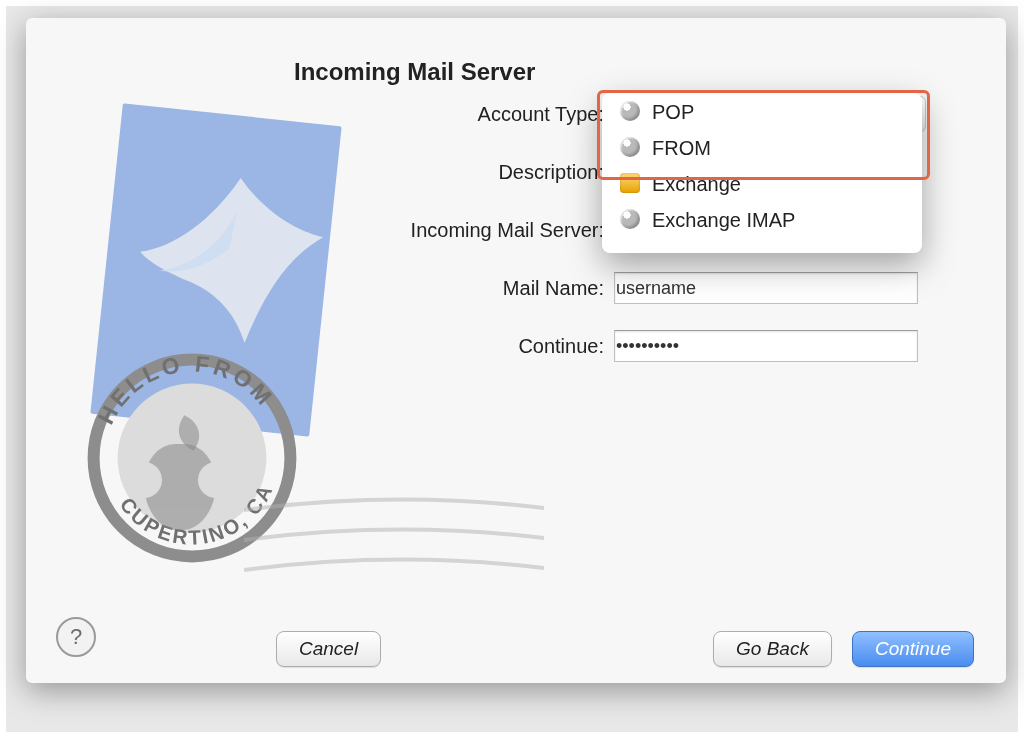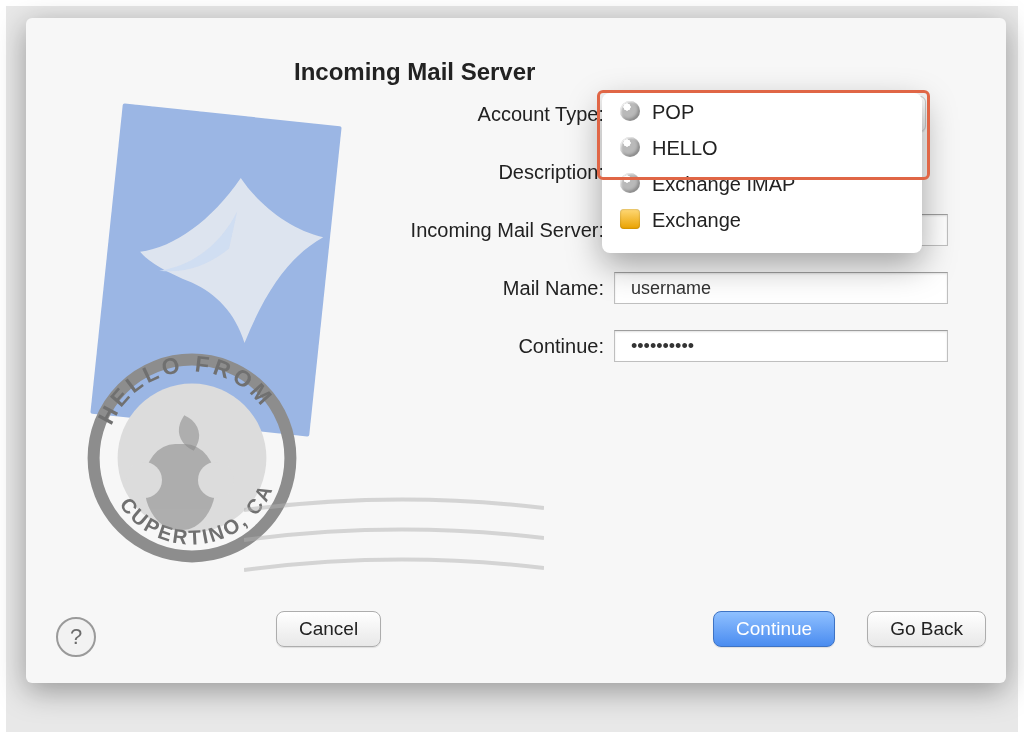--- a/index.html
+++ b/index.html
@@ -17,31 +17,31 @@
   
   .apple{position:absolute;left:46px;top:58px;width:72px;height:86px;background:#888;border-radius:46% 46% 50% 50% / 48% 48% 58% 58%;opacity:.55;}
   .apple::before{content:"";position:absolute;left:-18px;top:18px;width:36px;height:36px;border-radius:50%;background:#dcdcdc;}
   .apple::after{content:"";position:absolute;right:-18px;top:18px;width:36px;height:36px;border-radius:50%;background:#dcdcdc;}
   .leaf{position:absolute;left:78px;top:34px;width:26px;height:26px;background:#888;border-radius:0 80% 0 80%;transform:rotate(30deg);opacity:.55;}
   .postmark{position:absolute;left:8px;top:248px;width:240px;height:240px;pointer-events:none;}
   .form{position:absolute;left:320px;top:78px;width:620px;}
   .row{display:flex;align-items:center;margin:0 0 22px 0;height:36px;}
   .lab{width:258px;text-align:right;padding-right:10px;font-size:20px;color:#222;}
   .val{position:relative;}
-  input.tf{width:300px;height:30px;border:1px solid #bfbfbf;border-top-color:#9e9e9e;border-radius:0;background:#fff;padding:0 16px;font:inherit;font-size:18px;color:#333;box-shadow:inset 0 1px 2px rgba(0,0,0,.12);}
+  input.tf{width:300px;height:30px;border:1px solid #bfbfbf;border-top-color:#9e9e9e;border-radius:0;background:#fff;padding:0 1px;font:inherit;font-size:18px;color:#333;box-shadow:inset 0 1px 2px rgba(0,0,0,.12);}
   input.tf.ghost{color:#a7a7a7;}
   
   .dd-button{width:310px;height:34px;border:1px solid #c8c8c8;border-radius:6px;background:linear-gradient(#fff,#ebebeb);box-shadow:0 1px 1px rgba(0,0,0,.08);}
   
   .dropdown{position:absolute;left:576px;top:75px;width:320px;background:#fff;border-radius:8px;box-shadow:0 12px 34px rgba(0,0,0,.35);padding:8px 0;z-index:20;}
   .opt{display:flex;align-items:flex-start;height:36px;padding:0 18px;font-size:20px;color:#222;gap:12px;}
   .ico-globe{width:20px;height:20px;border-radius:50%;background:radial-gradient(circle at 35% 30%,#fff 0 18%,#b9b9b9 20% 100%);box-shadow:inset -2px -2px 3px rgba(0,0,0,.25),inset 1px 1px 2px rgba(255,255,255,.9);}
   .ico-exch{width:20px;height:20px;border-radius:4px;background:linear-gradient(#ffd977,#e9a100);box-shadow:inset 0 0 2px rgba(0,0,0,.3);}
   .hl-box{position:absolute;left:571px;top:72px;width:327px;height:84px;border:3px solid #e06646;border-radius:6px;z-index:25;pointer-events:none;}
-  .buttons{position:absolute;left:0;bottom:36px;width:100%;display:flex;align-items:center;}
+  .buttons{position:absolute;left:0;bottom:16px;width:100%;display:flex;align-items:center;font-style:italic;}
   .btn{height:36px;border:1px solid #adadad;border-radius:8px;background:linear-gradient(#ffffff,#e8e8e8);font:inherit;font-size:19px;padding:0 22px;box-shadow:0 1px 1px rgba(0,0,0,.1);color:#222;}
   .btn.primary{background:linear-gradient(#8fc0ff,#4a8cf0);border-color:#3e73c4;color:#fff;}
   .btn-cancel{margin-left:250px;}
   .spacer{flex:1;}
   .btn-go{margin-right:20px;}
   .btn-cont{margin-right:32px;}
   .help{position:absolute;left:30px;bottom:26px;width:36px;height:36px;border:2px solid #9a9a9a;border-radius:50%;display:flex;align-items:center;justify-content:center;color:#6c6c6c;font-size:22px;background:#f2f2f2;}
 </style>
 </head>
 <body>
@@ -118,35 +118,35 @@
       </div>
     </div>
 
     <div class="dropdown">
       <div class="opt">
         <span class="ico-globe"></span>
         <span>POP</span>
       </div>
       <div class="opt">
         <span class="ico-globe"></span>
-        <span>HELLO</span>
+        <span>FROM</span>
+      </div>
+      <div class="opt">
+        <span class="ico-exch"></span>
+        <span>Exchange</span>
       </div>
       <div class="opt">
         <span class="ico-globe"></span>
         <span>Exchange IMAP</span>
-      </div>
-      <div class="opt">
-        <span class="ico-exch"></span>
-        <span>Exchange</span>
       </div>
     </div>
     <div class="hl-box"></div>
 
     <div class="buttons">
       <button class="btn btn-cancel">Cancel</button>
       <div class="spacer"></div>
+      <button class="btn btn-go">Go Back</button>
       <button class="btn primary btn-cont">Continue</button>
-      <button class="btn btn-go">Go Back</button>
     </div>
 
     <div class="help">?</div>
   </div>
 </div>
 
 </body></html>

